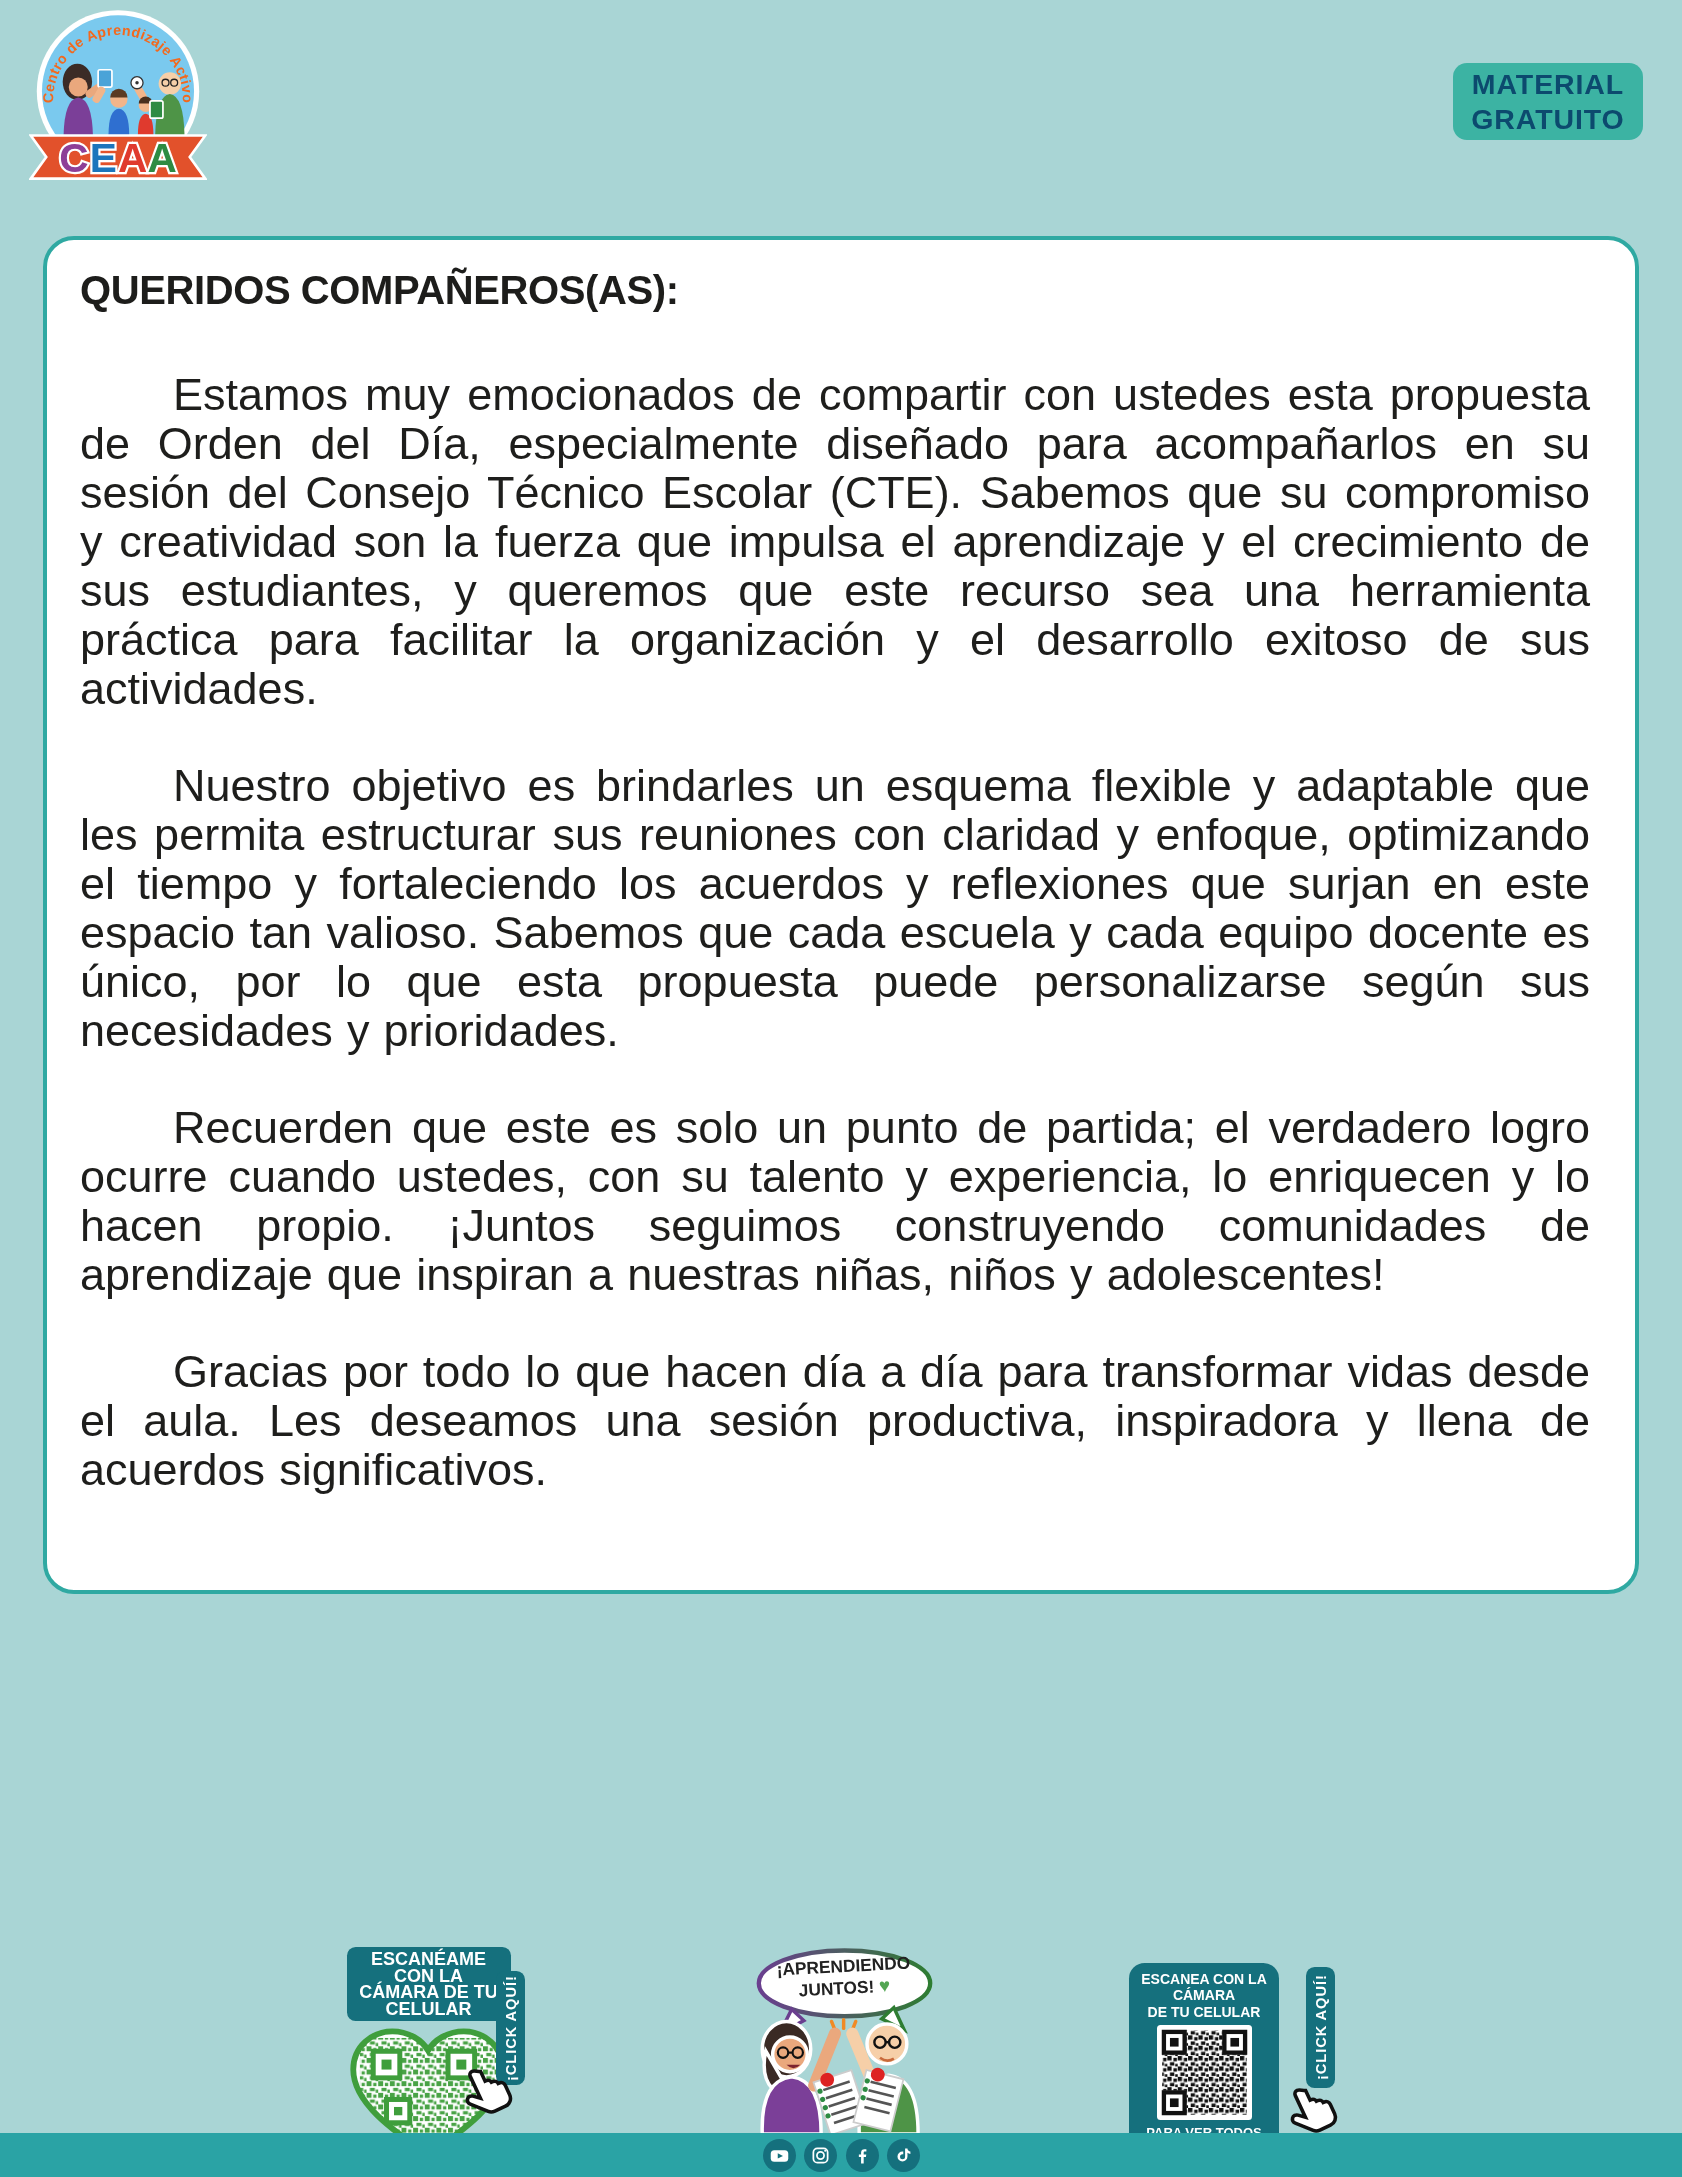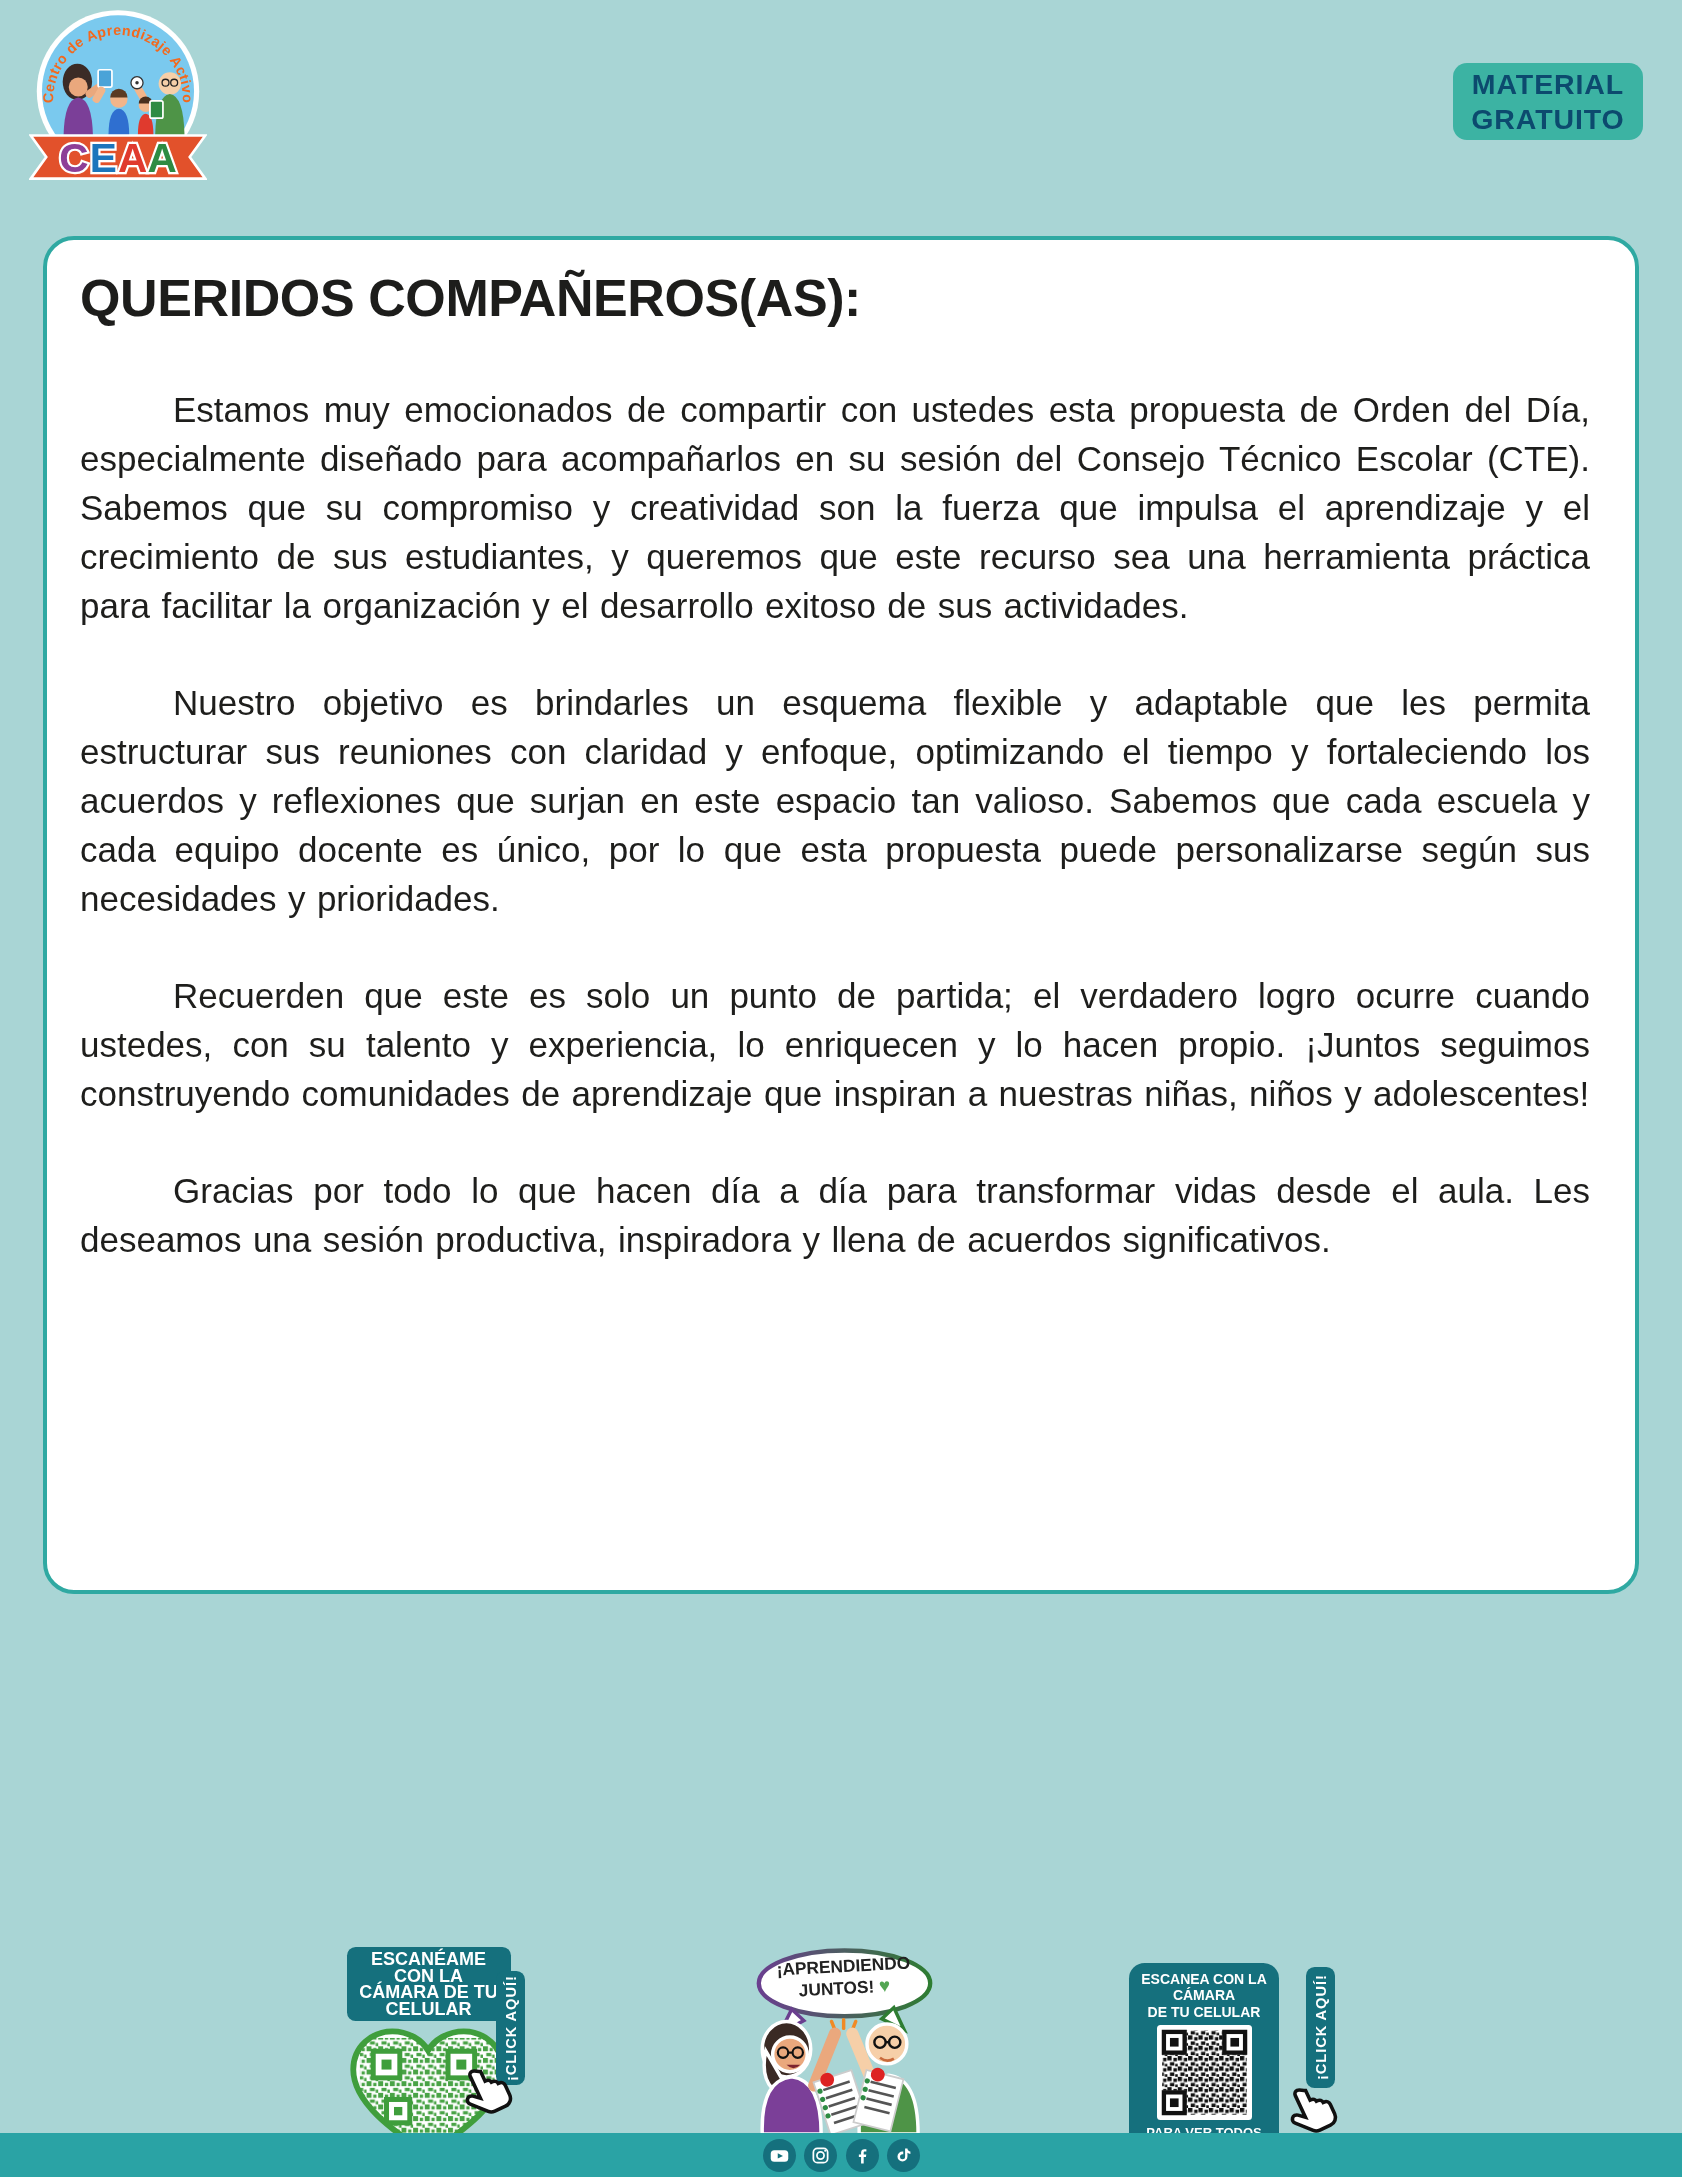--- a/index.html
+++ b/index.html
@@ -12,22 +12,22 @@
   
   .badge{position:absolute;left:1453px;top:63px;width:190px;height:77px;
          background:#3cb3a3;border-radius:14px;color:#0c4a6e;font-weight:bold;
          font-size:28.5px;line-height:35px;letter-spacing:0.9px;text-align:center;
          display:flex;align-items:center;justify-content:center;white-space:pre-line;}
 
   
   .card{position:absolute;left:43px;top:236px;width:1596px;height:1358px;
         box-sizing:border-box;background:#fff;border:4.3px solid #2fa9a2;
         border-radius:31px;padding:22.5px 33px 0 33px;}
-  .card h1{margin:5.2px 0 57px 0;font-size:52px;font-weight:800;color:#1d1d1b;letter-spacing:-0.4px;}
-  .card p{margin:0 12px 48px 0;font-size:35px;line-height:49px;color:#1e1e1c;
+  .card h1{margin:5.2px 0 57px 0;font-size:40px;font-weight:800;color:#1d1d1b;letter-spacing:-0.4px;}
+  .card p{margin:0 12px 48px 0;font-size:45px;line-height:49px;color:#1e1e1c;
           text-align:justify;text-indent:93px;word-spacing:1.7px;}
   .closing{margin-top:121px;text-align:center;font-size:50px;font-weight:bold;color:#0c6b63;}
 
   
   .tealtag{background:#15707d;color:#fff;font-weight:bold;text-align:center;
            border-radius:8.6px;white-space:pre-line;}
   .clicktab{position:absolute;width:29px;background:#15707d;color:#fff;font-weight:bold;
             border-radius:8.6px;display:flex;align-items:center;justify-content:center;
             writing-mode:vertical-rl;transform:rotate(180deg);font-size:14.7px;letter-spacing:0.9px;}
   .hand{position:absolute;width:61px;height:61px;pointer-events:none;}

